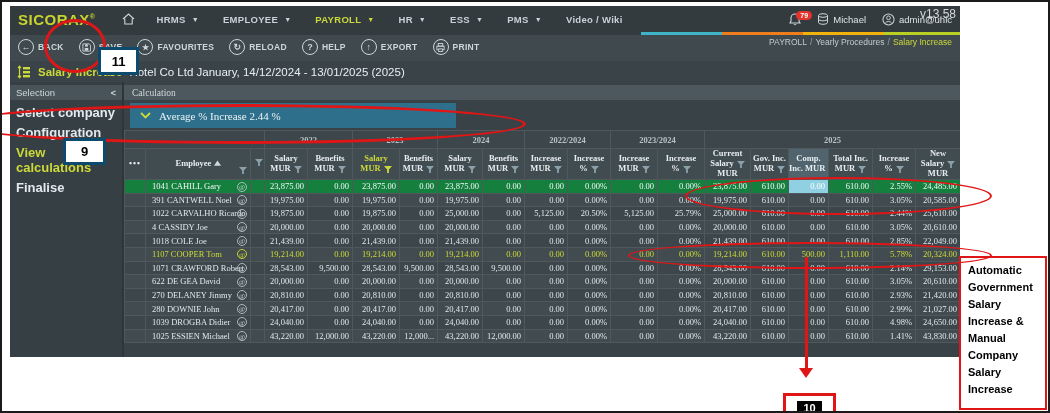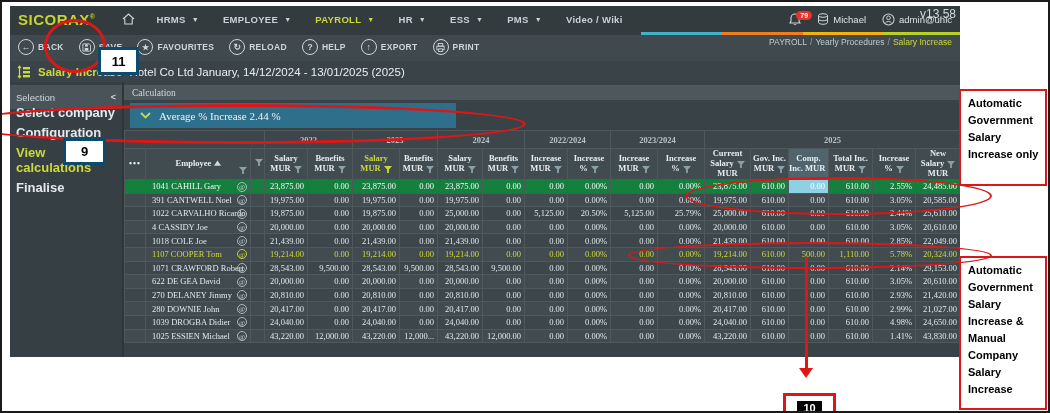--- a/index.html
+++ b/index.html
@@ -45,21 +45,21 @@
   .breadcrumb .current { color:#ccd93a; }
 
   
   .titlerow { position:absolute; left:0; top:55px; right:0; height:21px; display:flex; align-items:center; padding-left:7px; gap:7px; background:#3a4347; }
   .page-title { color:#ccd93a; font-size:11.5px; font-weight:bold; }
   .page-context { color:#e9eff1; font-size:11.5px; }
 
   
   .bodywrap { position:absolute; left:0; top:76px; right:0; bottom:0; }
   .sidebar { position:absolute; left:0; top:0; width:114px; bottom:0; background:#363f44; border-right:2px solid #2e363a; }
-  .side-header { position:absolute; left:0; top:3px; right:0; height:24px; background:#48545a; color:#cfd8dc;
+  .side-header { position:absolute; left:0; top:3px; right:0; height:15px; background:#48545a; color:#cfd8dc;
                  font-size:9.5px; display:flex; align-items:center; padding:0 6px; }
   .collapse { margin-left:auto; font-weight:bold; font-size:9px; cursor:pointer; }
   .side-items { position:absolute; left:0; top:21px; right:0; }
   .side-item { color:#e3e9ec; font-size:13px; padding:2px 6px 3px 6px; cursor:pointer;font-weight:bold; }
   .side-item.active { color:#ccd93a; }
 
   .main { position:absolute; left:114px; top:0; right:0; bottom:0; background:#384247;font-family:Liberation Serif, serif; }
   .main-header { position:absolute; left:0; top:3px; right:0; height:15px; background:#4d585e; color:#cfd8dc;
                  font-size:9.5px; display:flex; align-items:center; padding:0 8px; }
   .avgbar { position:absolute; left:6px; top:21px; width:326px; height:25px; background:#2e6f8b;
@@ -619,21 +619,20 @@
                   <td class="num">1.41%</td>
                   <td class="num">43,830.00</td>
                 </tr>
               </tbody>
             </table>
         </div>
       </div>
     </div>
   </div>
 
-  <div class="note" style="left:957px; top:87px; height:97px;">Automatic Government Salary Increase only</div>
   <div class="note" style="left:957px; top:254px; height:154px;">Automatic Government Salary Increase &amp; Manual Company Salary Increase</div>
 
   <div class="red-ellipse" style="left:42px; top:17px; width:62px; height:54px;"></div>
   <div class="red-box" style="left:96px; top:45px; width:41px; height:28px;">11</div>
 
   <div class="red-ellipse" style="left:-48px; top:102px; width:572px; height:40px;"></div>
   <div class="red-box" style="left:61px; top:136px; width:43px; height:27px;">9</div>
 
   <div class="red-ellipse" style="left:683px; top:175px; width:307px; height:38px; border-width:2.5px;"></div>
   <div class="red-ellipse" style="left:626px; top:240px; width:364px; height:27px; border-width:2.5px;"></div>

